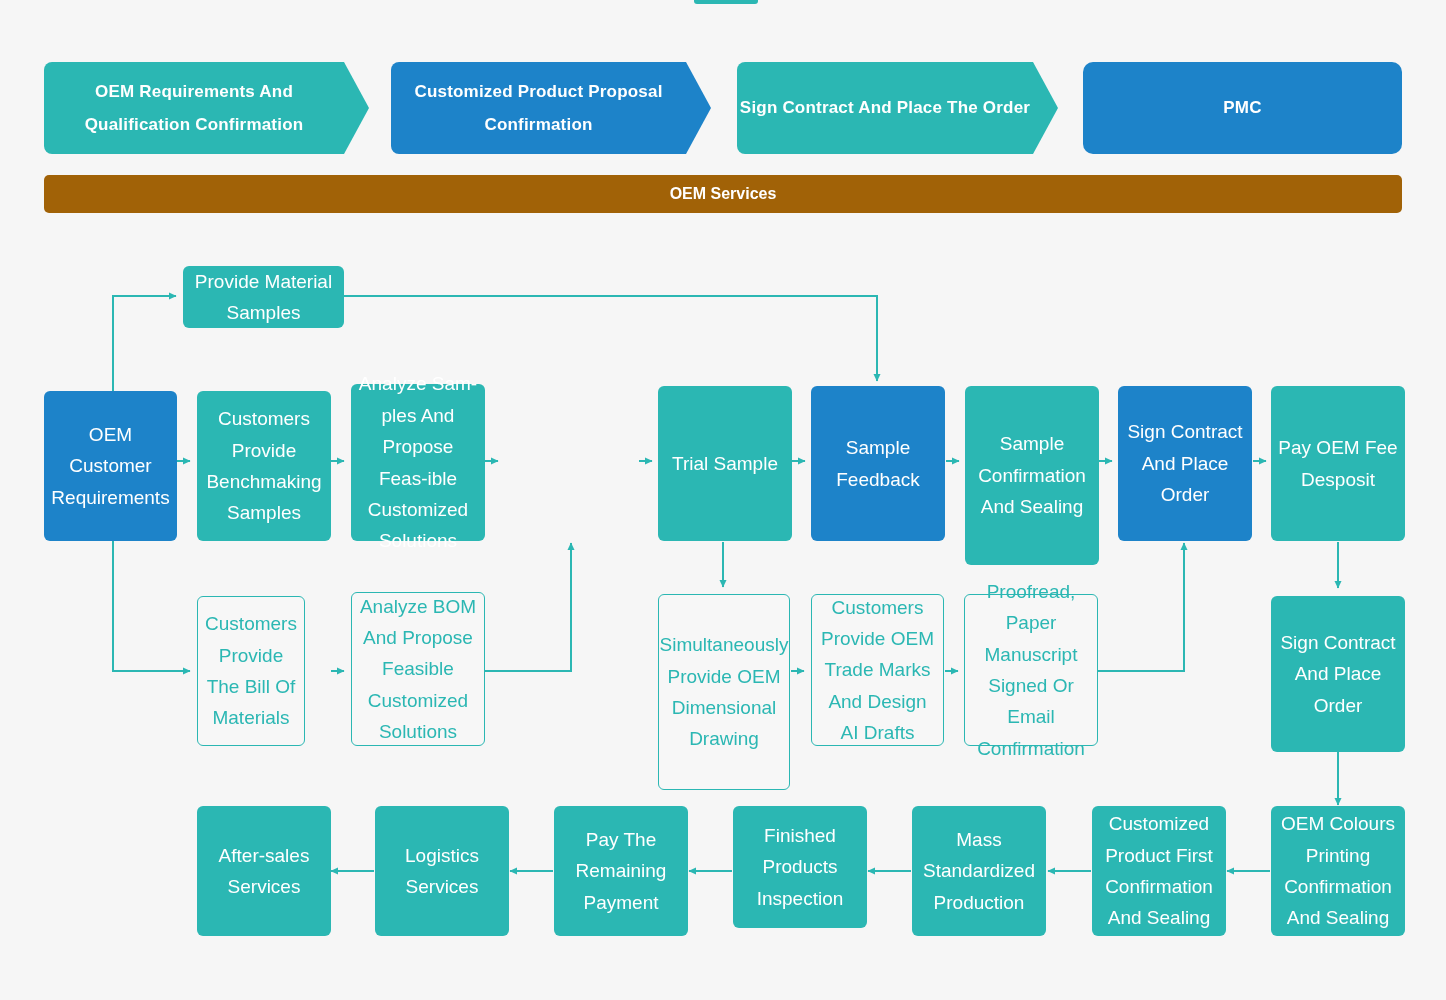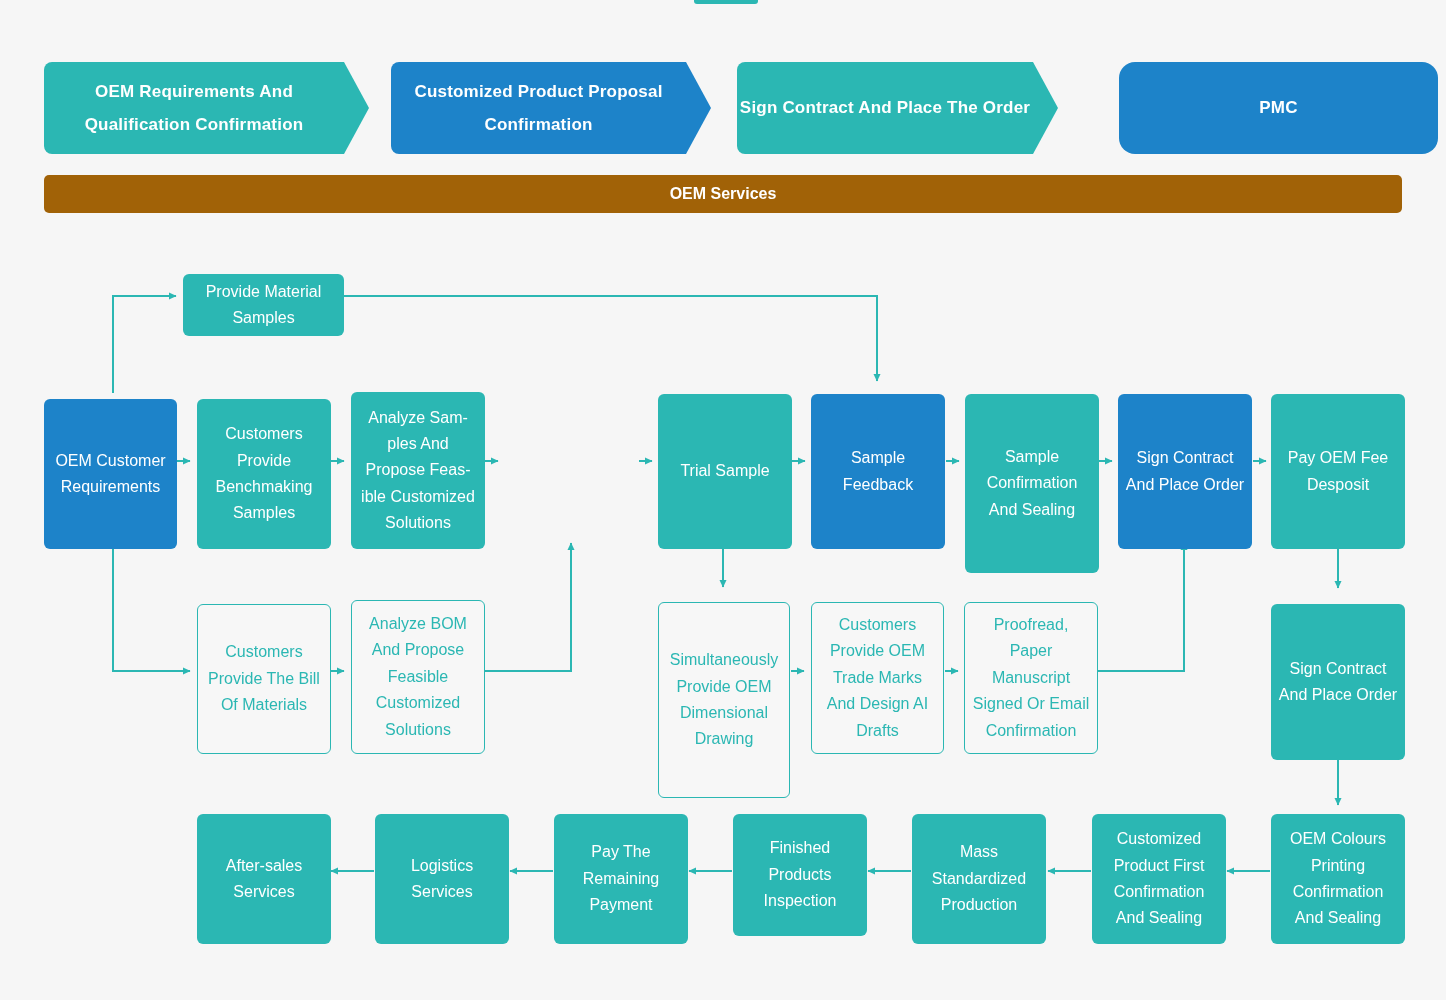--- a/index.html
+++ b/index.html
@@ -43,21 +43,21 @@
     color: #ffffff;
     font-size: 17px;
     font-weight: bold;
     line-height: 1.95;
     letter-spacing: .2px;
     z-index: 3;
   }
   .chev-teal { background: #2bb7b3; }
   .chev-blue { background: #1d83c9; }
   .chev.r-left  { border-radius: 8px 0 0 8px; }
-  .chev.r-both  { border-radius: 16px; margin-left: 36px; }
+  .chev.r-both  { border-radius: 10px; }
   .chev .tip {
     position: absolute;
     right: -25px;
     top: 0;
     width: 0; height: 0;
     border-top: 46px solid transparent;
     border-bottom: 46px solid transparent;
   }
   .tip-teal { border-left: 25px solid #2bb7b3; }
   .tip-blue { border-left: 25px solid #1d83c9; }
@@ -88,25 +88,24 @@
 
   
   .node {
     position: absolute;
     box-sizing: border-box;
     border-radius: 6px;
     display: flex;
     align-items: center;
     justify-content: center;
     text-align: center;
-    font-size: 16px;
+    font-size: 19px;
     line-height: 1.65;
     padding: 4px 6px;
     z-index: 2;
-    margin-top: 8px;
   }
   .fill-teal  { background: #2bb7b3; color: #ffffff; }
   .fill-blue  { background: #1d83c9; color: #ffffff; }
   .outline    { background: #f7f7f7; color: #2bb7b3; border: 1.6px solid #2bb7b3; }
 </style>
 </head>
 <body>
 
 <div id="canvas">
 
@@ -211,21 +210,21 @@
   </div>
 
   <div class="node fill-blue" style="left:1118px; top:386px; width:134px; height:155px;">
     <span>Sign Contract And Place Order</span>
   </div>
 
   <div class="node fill-teal" style="left:1271px; top:386px; width:134px; height:155px;">
     <span>Pay OEM Fee Desposit</span>
   </div>
 
-  <div class="node outline" style="left:197px; top:596px; width:134px; height:150px;">
+  <div class="node outline" style="left:197px; top:596px; width:108px; height:150px;">
     <span>Customers Provide The Bill Of Materials</span>
   </div>
 
   <div class="node outline" style="left:351px; top:592px; width:134px; height:154px;">
     <span>Analyze BOM And Propose Feasible Customized Solutions</span>
   </div>
 
   <div class="node outline" style="left:658px; top:594px; width:132px; height:196px;">
     <span>Simultaneously Provide OEM Dimensional Drawing</span>
   </div>

